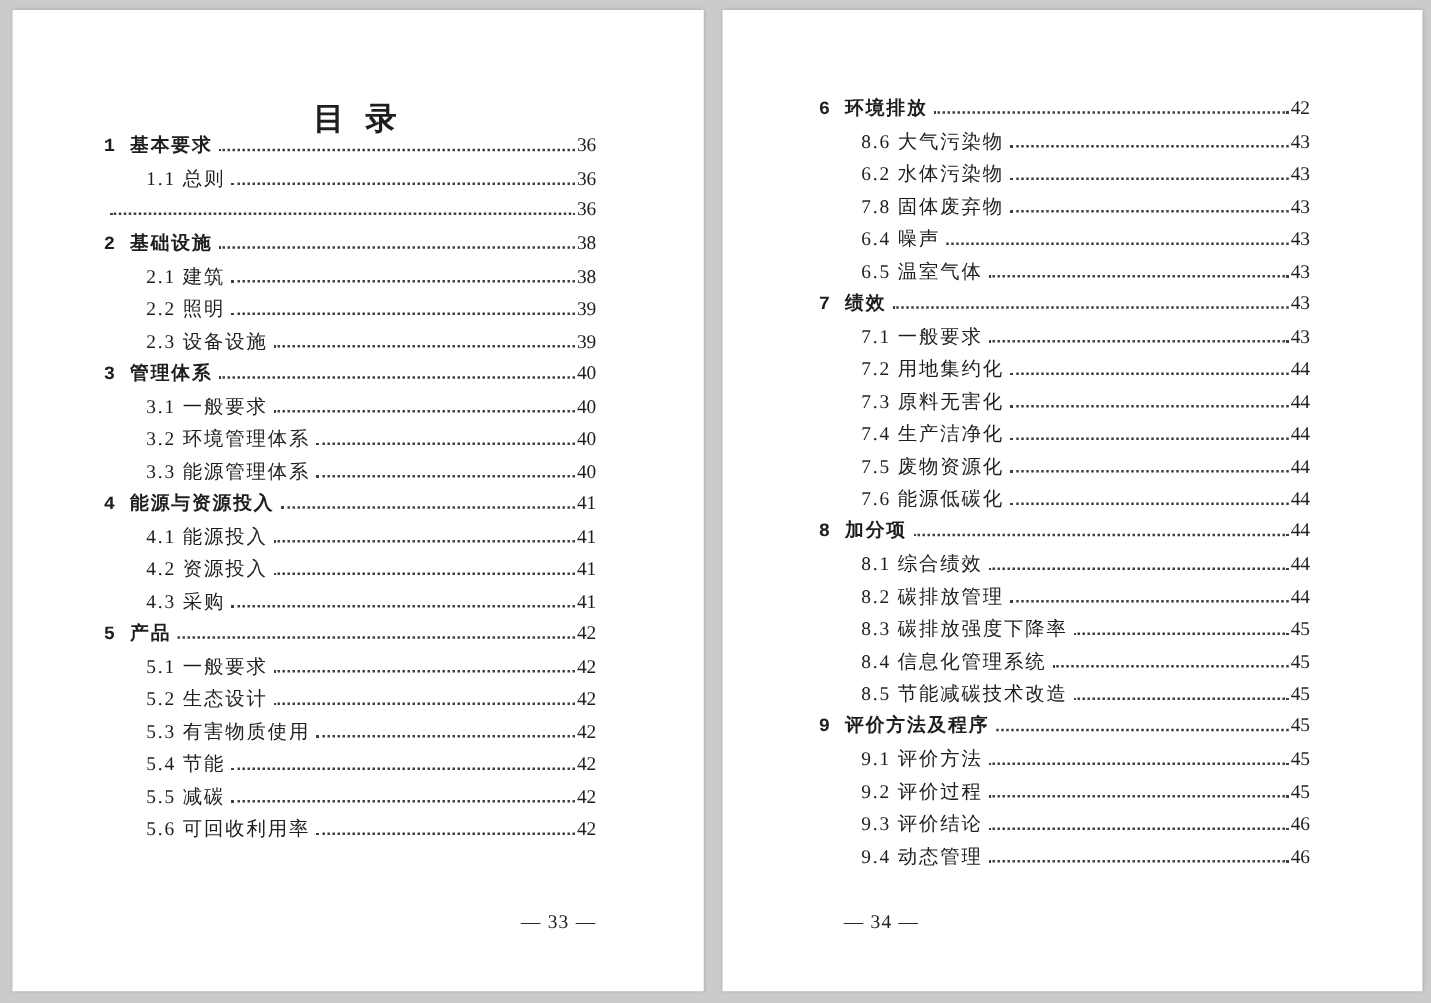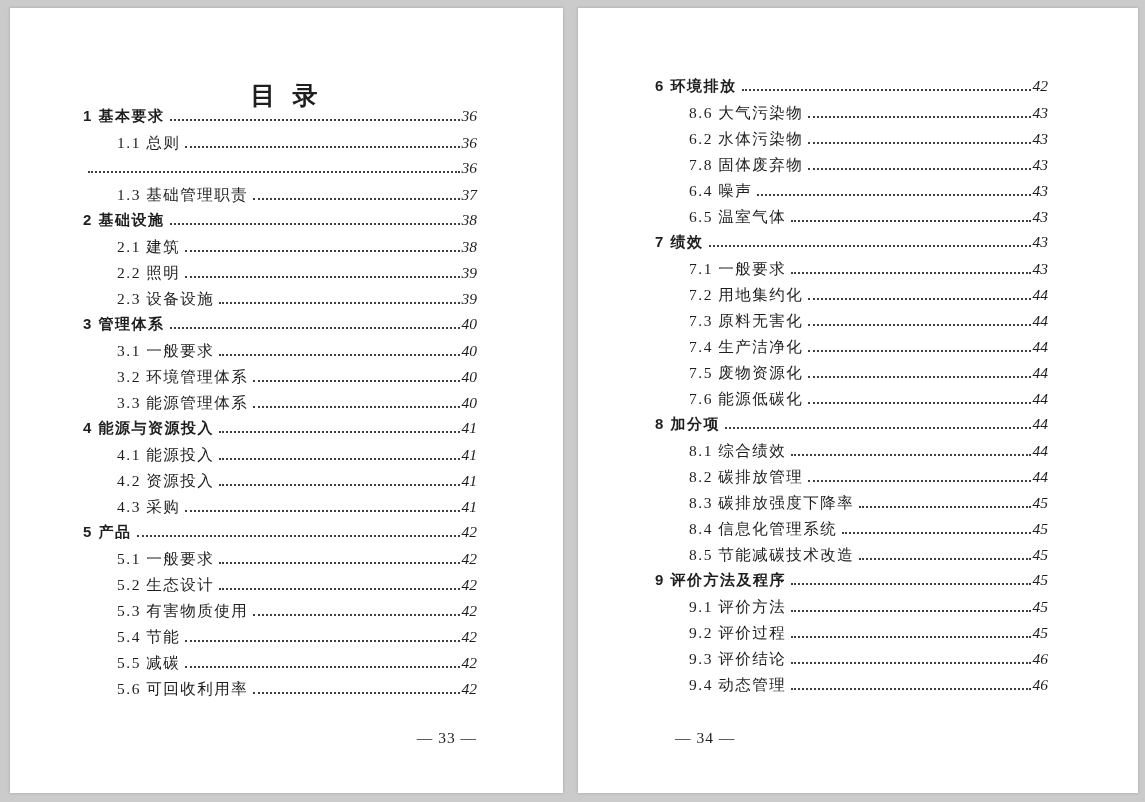--- a/index.html
+++ b/index.html
@@ -40,34 +40,34 @@
   .toc-row {
     display: flex;
     align-items: baseline;
     height: 26px;
     font-size: 15.5px;
     letter-spacing: 1.5px;
     white-space: nowrap;
   }
   .toc-label { flex: 0 0 auto; }
   .level-1 .toc-label {
-    font-family: Liberation Sans, sans-serif;
+    font-family: Liberation Mono, monospace;
     font-weight: bold;
     font-size: 15px;
   }
   .level-2 .toc-label { margin-left: 34px; }
 
   .toc-dots {
     flex: 1 1 auto;
     height: 4px;
     margin: 0 2px 0 5px;
     border-bottom: 2px dotted #3f3f3f;
     min-width: 10px;
   }
-  .toc-pagenum { flex: 0 0 auto; letter-spacing: 0; font-style: italic; }
+  .toc-pagenum { flex: 0 0 auto; letter-spacing: 0; }
 
   .page-number {
     position: absolute;
     top: 721px;
     font-size: 15.5px;
     letter-spacing: 1px;
     margin-left: 20px;
   }
   .page-left  .page-number { right: 86px; }
   .page-right .page-number { left: 77px; }
@@ -85,25 +85,20 @@
       </div>
       <div class="toc-row level-2">
         <span class="toc-label">1.1 总则</span>
         <span class="toc-dots"></span>
         <span class="toc-pagenum">36</span>
       </div>
       <div class="toc-row level-2">
         <span class="toc-dots"></span>
         <span class="toc-pagenum">36</span>
       </div>
-      <div class="toc-row level-2">
-        <span class="toc-label">1.3 基础管理职责</span>
-        <span class="toc-dots"></span>
-        <span class="toc-pagenum">37</span>
-      </div>
       <div class="toc-row level-1">
         <span class="toc-label">2 基础设施</span>
         <span class="toc-dots"></span>
         <span class="toc-pagenum">38</span>
       </div>
       <div class="toc-row level-2">
         <span class="toc-label">2.1 建筑</span>
         <span class="toc-dots"></span>
         <span class="toc-pagenum">38</span>
       </div>

